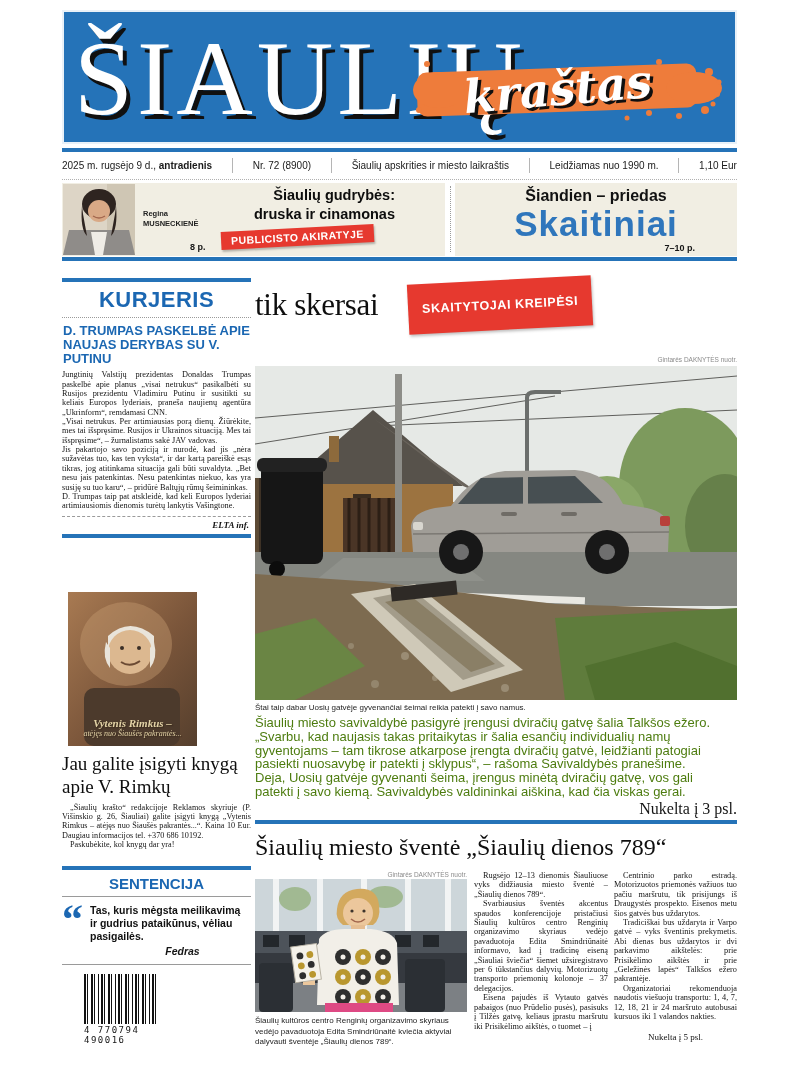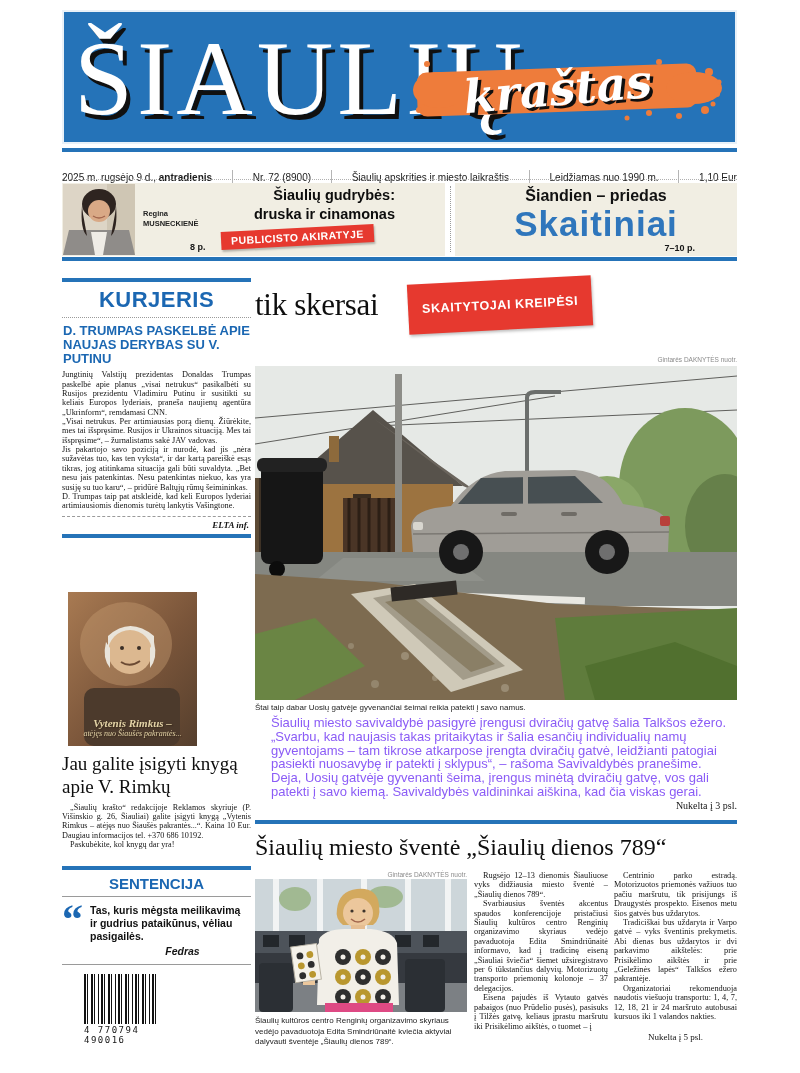--- a/index.html
+++ b/index.html
@@ -13,21 +13,21 @@
   .mast-title { position:absolute; left:12px; top:0; width:660px; height:134px;
                 font-family:"Liberation Serif",serif; font-size:106px; line-height:138px;
                 letter-spacing:4px; color:#fff; text-shadow:4px 5px 0 #101010; white-space:nowrap; }
   .brush { position:absolute; right:12px; top:40px; width:316px; height:80px; z-index:3; }
 
   .mast-rule { position:absolute; left:62px; top:148px; width:675px; height:4px; background:#2573b8; }
 
   
   .dateline { position:absolute; left:62px; top:153px; width:675px; height:24px;
               display:flex; align-items:center; justify-content:space-between;
-              font-size:10px; color:#1a1a1a;margin-top:12px; }
+              font-size:10px; color:#1a1a1a; }
   .dl-sep { width:1px; height:15px; background:#b5b5b5; }
   .dl-weekday { font-weight:bold; }
   .dotted-h { position:absolute; left:62px; top:179px; width:675px; border-top:1px dotted #b0b0b0; }
 
   
   .teaser-left { position:absolute; left:62px; top:183px; width:383px; height:73px; background:#f1eee3; }
   .tphoto { position:absolute; left:1px; top:1px; width:72px; height:71px; }
   .tauthor { position:absolute; left:81px; top:26px; font-size:7.5px; font-weight:bold; line-height:9.5px; color:#222; }
   .tpage { position:absolute; left:128px; top:59px; font-size:9px; font-weight:bold; }
   .ttitle { position:absolute; right:50px; top:3px; text-align:right; font-size:14.5px;
@@ -88,23 +88,23 @@
                font-family:"Liberation Serif",serif; font-size:31px; line-height:40px;
                color:#0e0e0e; letter-spacing:-.3px; }
   .h1-row2 { display:flex; align-items:center; gap:30px; }
   .badge-red { background:#e6392f; color:#fff; font-family:"Liberation Sans",sans-serif;
                font-weight:bold; font-size:12.5px; letter-spacing:.6px; padding:5px 14px;
                transform:rotate(-3deg); box-shadow:1px 2px 3px rgba(0,0,0,.25); white-space:nowrap; }
   .credit { text-align:right; font-size:6.5px; color:#8a8a8a; }
   .credit1 { position:absolute; left:255px; top:356px; width:482px; }
   .photo1 { position:absolute; left:255px; top:366px; width:482px; height:334px; }
   .caption1 { position:absolute; left:255px; top:703px; width:482px; font-size:8px; color:#1d1d1d; }
-  .lead { position:absolute; left:255px; top:716px; width:479px; font-size:13px; line-height:13.8px; color:#8b5cf6;margin-left:16px; }
+  .lead { position:absolute; left:255px; top:716px; width:479px; font-size:13px; line-height:13.8px; color:#4d7c0f; }
   .jump1 { position:absolute; left:255px; top:800px; width:482px; text-align:right;
-           font-family:"Liberation Serif",serif; font-size:10px; }
+           font-family:"Liberation Serif",serif; font-size:16px; }
   .rule-mid { position:absolute; left:255px; top:820px; width:482px; height:4px; background:#2573b8; }
   .headline2 { position:absolute; left:255px; top:829px; width:482px;
                font-family:"Liberation Serif",serif; font-size:24px; line-height:36px; color:#0e0e0e; }
   .credit2 { position:absolute; left:255px; top:871px; width:212px; }
   .photo2 { position:absolute; left:255px; top:879px; width:212px; height:133px; }
   .caption2 { position:absolute; left:255px; top:1016px; width:205px; font-size:8px; line-height:10.5px; color:#1d1d1d; }
   .ncol { position:absolute; top:871px; }
   .ncol p { font-family:"Liberation Serif",serif; font-size:8.3px; line-height:9.4px;
             text-align:justify; text-indent:9px; color:#141414; }
   .col1 { left:474px; width:134px; }

